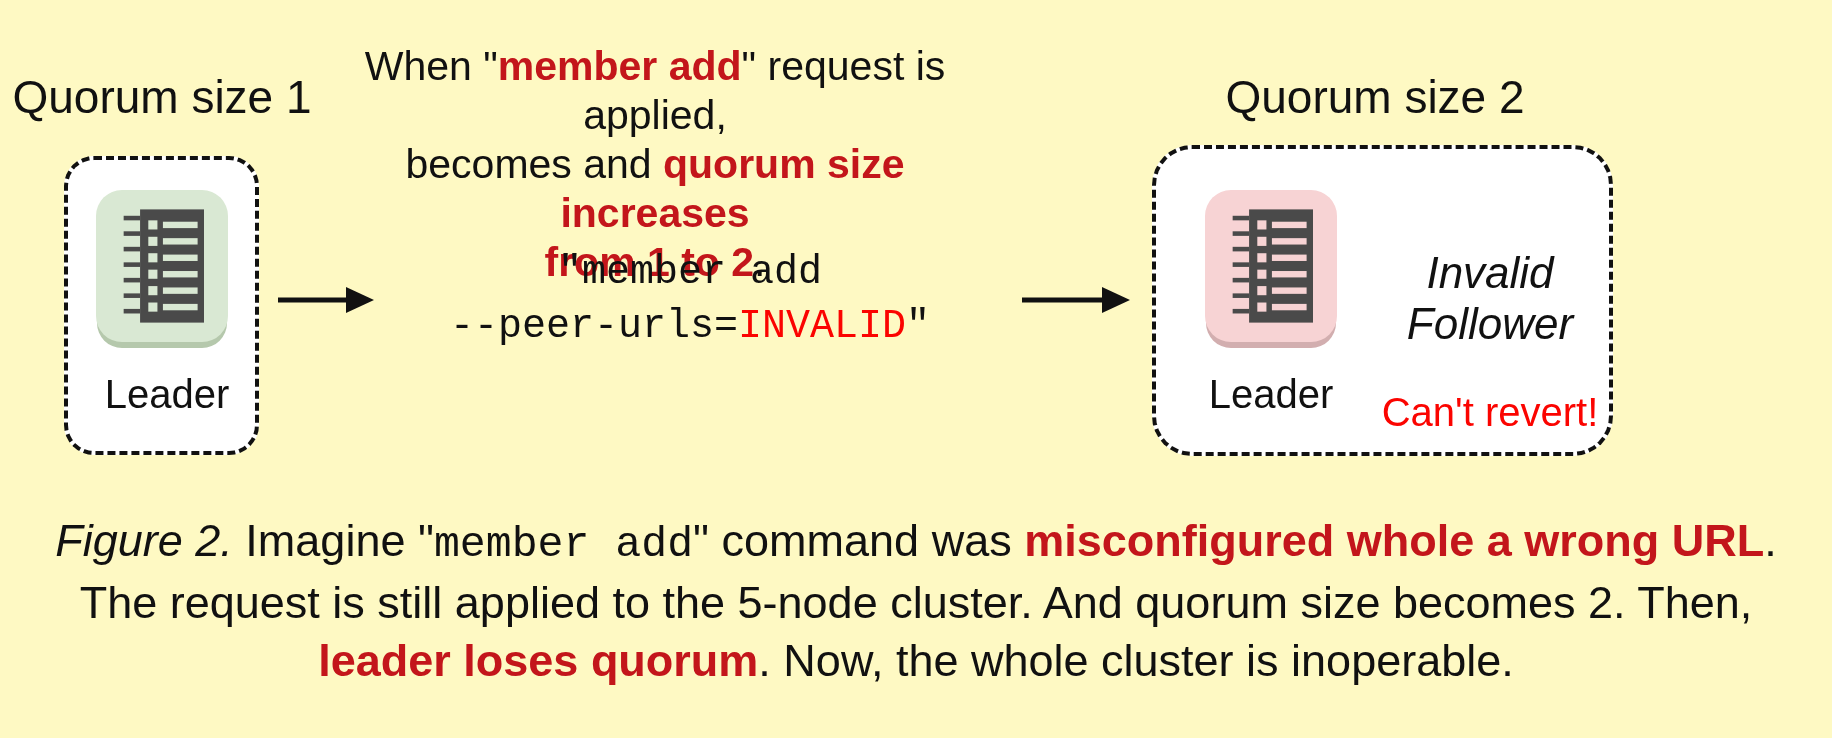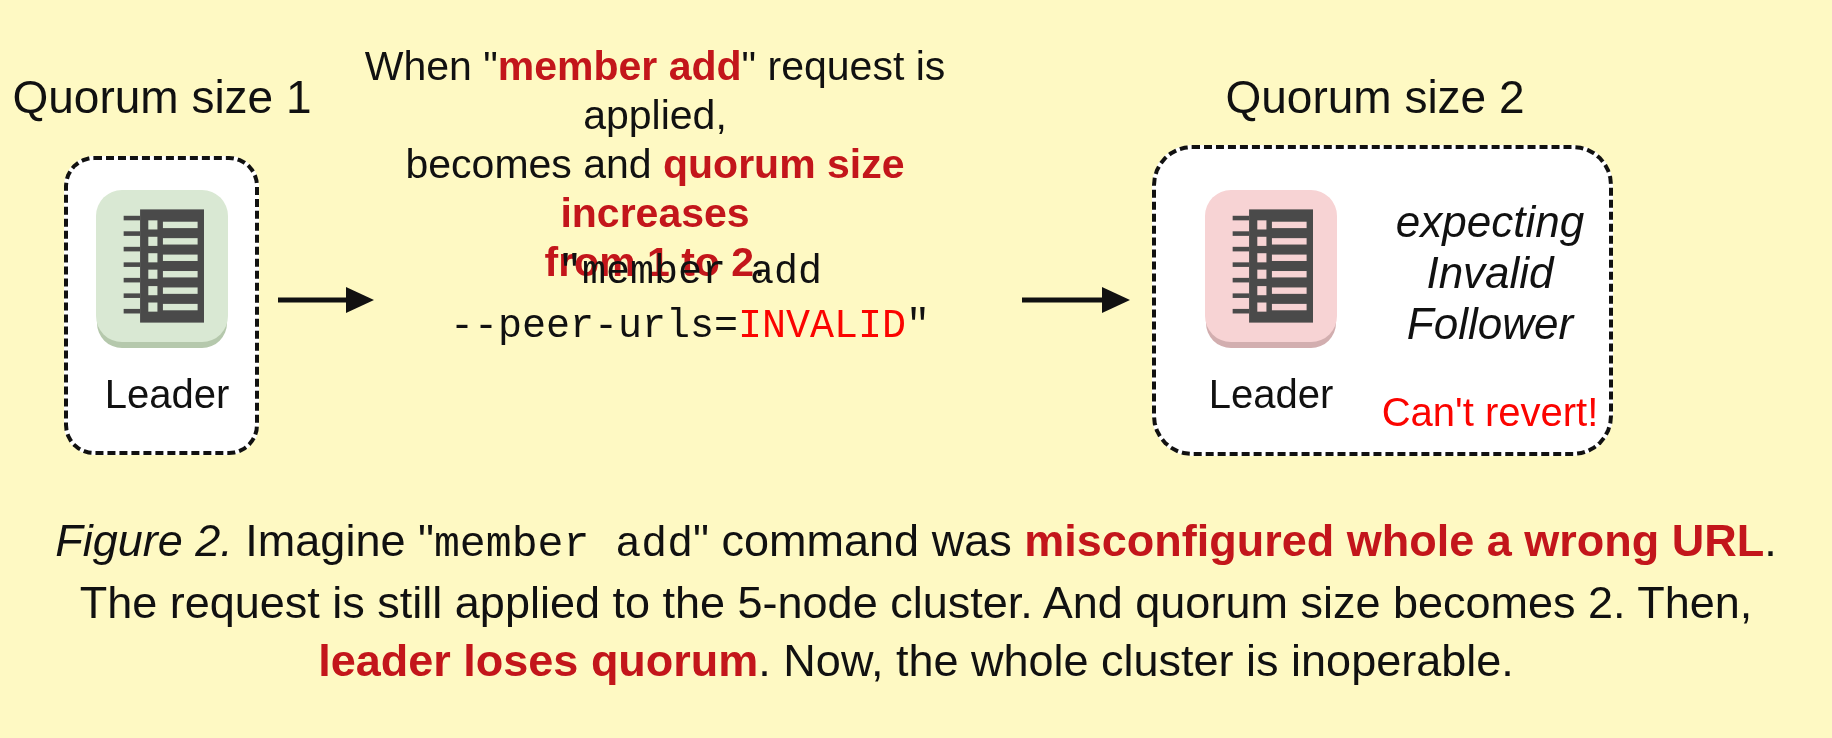--- a/index.html
+++ b/index.html
@@ -132,21 +132,21 @@
       <rect class="hole" x="31" y="84" width="10" height="10"></rect>
         <rect class="hole" x="47" y="85.5" width="38" height="7"></rect>
       <rect class="hole" x="31" y="102" width="10" height="10"></rect>
         <rect class="hole" x="47" y="103.5" width="38" height="7"></rect>
     </svg>
   </div>
 
   <div class="node-label" id="label-right">Leader</div>
 
   <div id="expecting">
-    <span>expecting</span><br>
+    <br>
     <span>Invalid</span><br>
     <span>Follower</span>
   </div>
 
   <div id="cant-revert">Can't revert!</div>
 
   <div id="caption">
     <span class="fig">Figure 2.</span><span> Imagine "</span><span class="code">member add</span><span>" command was </span><span class="red-bold">misconfigured whole a wrong URL</span><span>.</span><br>
     <span>The request is still applied to the 5-node cluster. And quorum size becomes 2. Then,</span><br>
     <span class="red-bold">leader loses quorum</span><span>. Now, the whole cluster is inoperable.</span>

